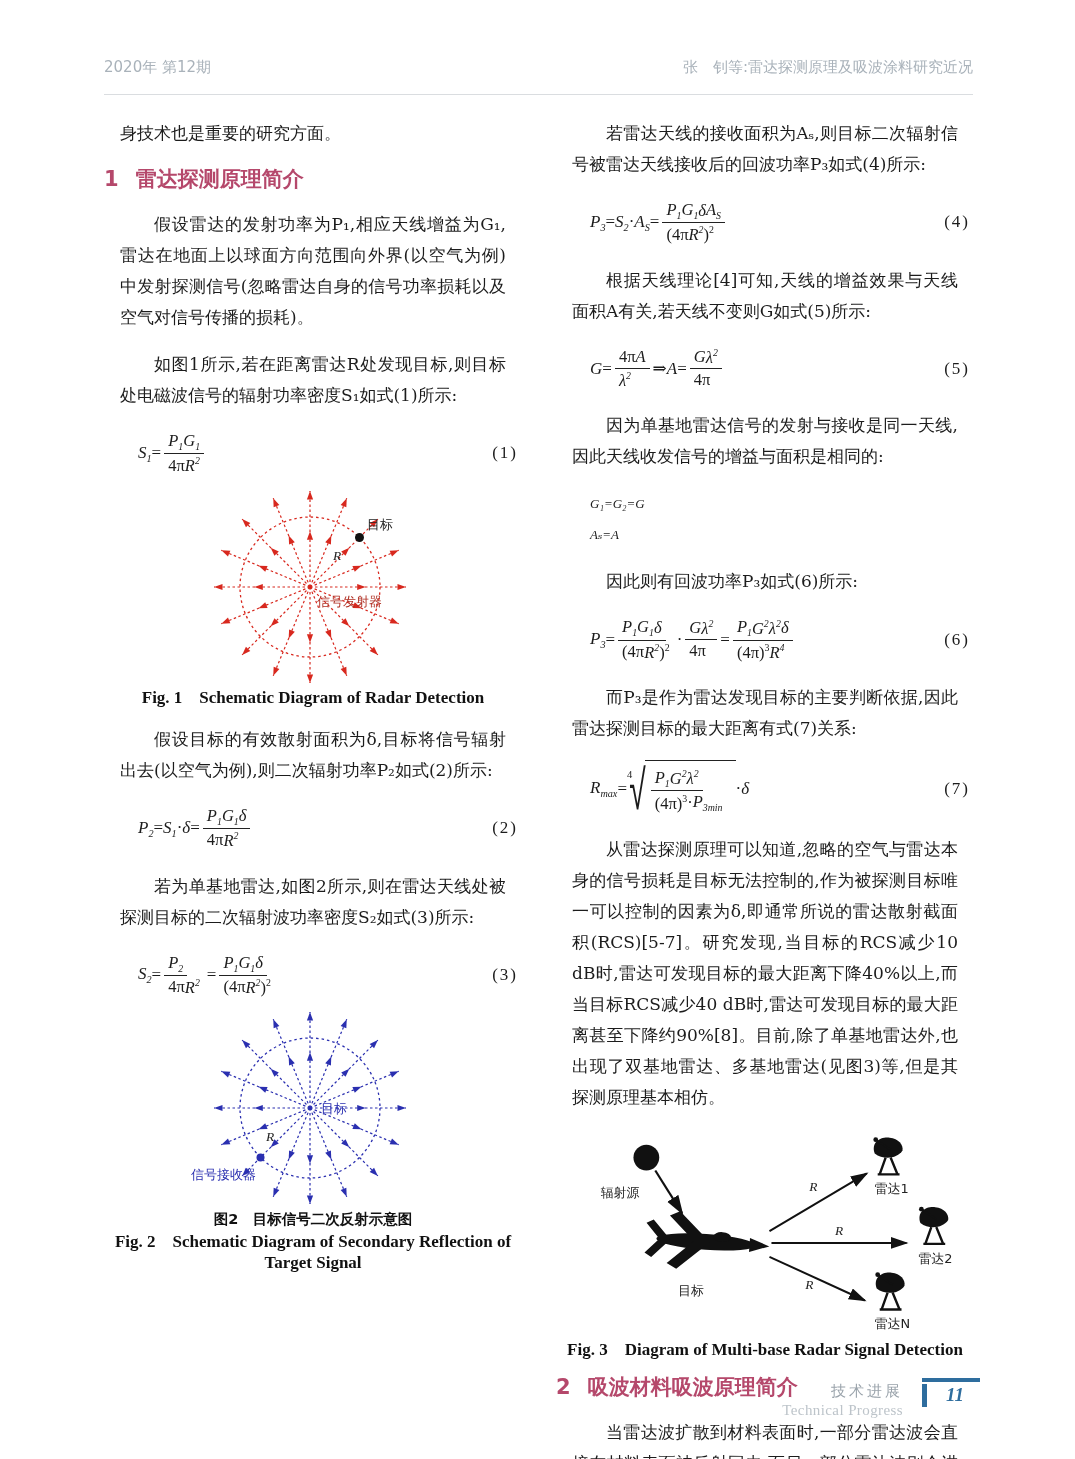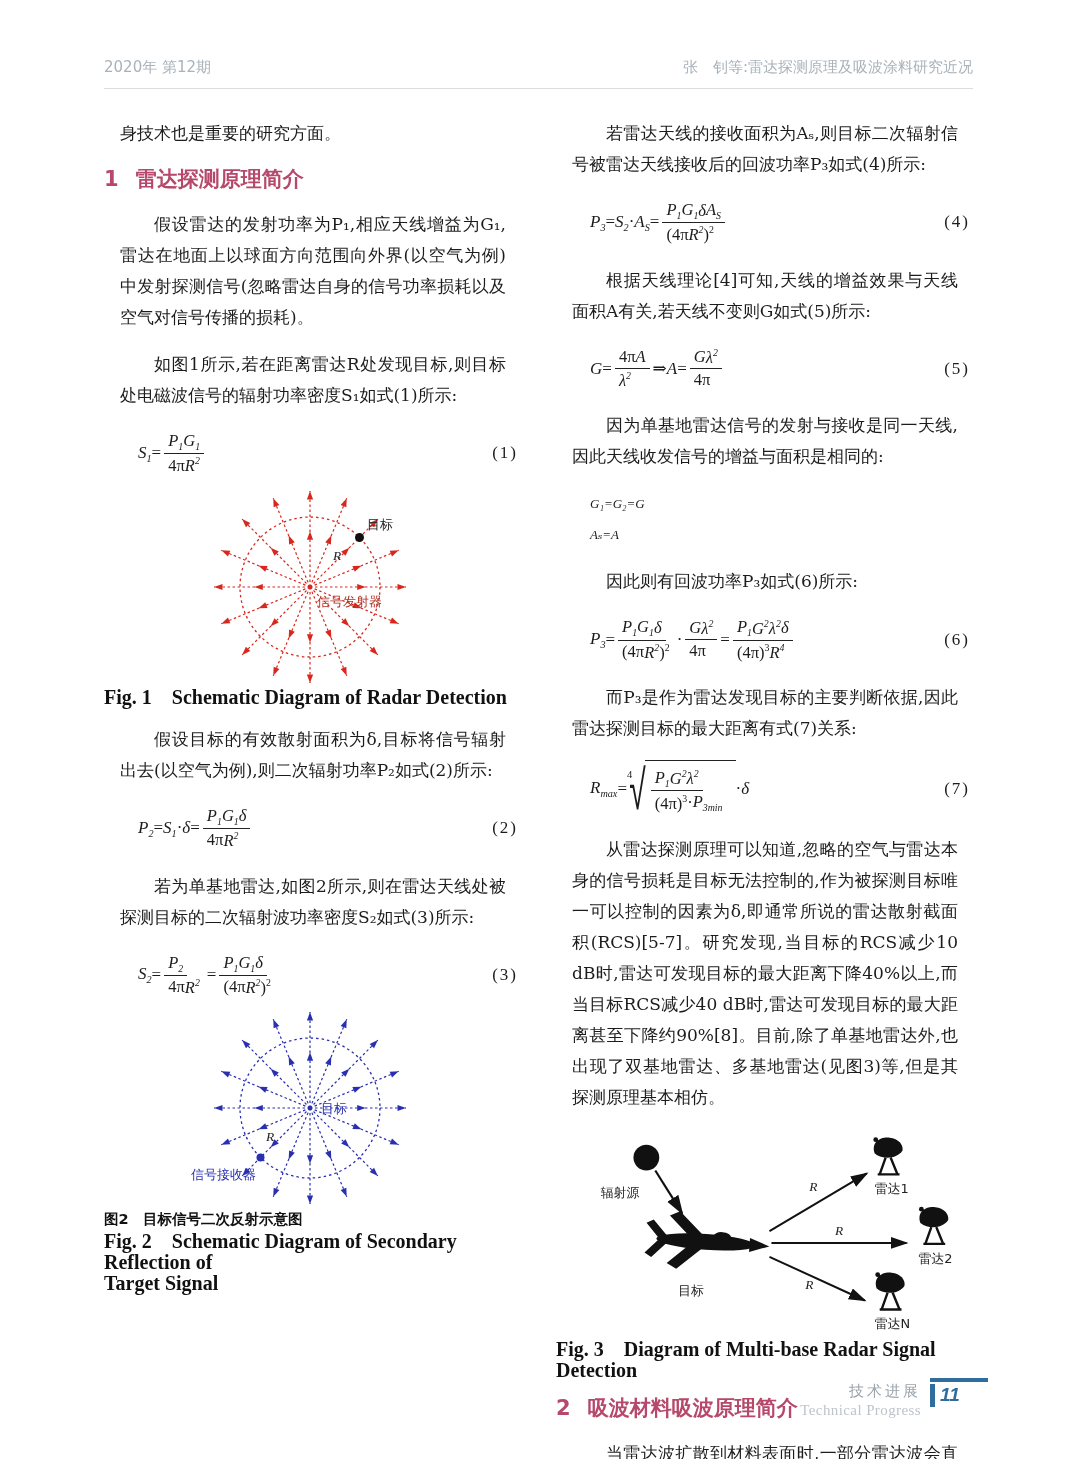--- a/index.html
+++ b/index.html
@@ -3,21 +3,21 @@
 <meta charset="utf-8">
 <style>
   html,body{margin:0;padding:0}
   body{width:1075px;height:1459px;background:#ffffff;position:relative;overflow:hidden;
        font-family:"DejaVu Serif","Liberation Serif",serif;color:#1c1c1c}
   .page{position:absolute;inset:0}
 
   
   .header{position:absolute;left:104px;right:102px;top:58px;display:flex;justify-content:space-between;
           font-family:"DejaVu Sans","Liberation Sans",sans-serif;font-size:15px;color:#a9b2ba;
-          padding-bottom:11px;border-bottom:1px solid #dadde0}
+          padding-bottom:17px;border-bottom:1px solid #dadde0}
 
   
   .col{position:absolute;top:102px;width:418px}
   .col.left{left:104px}
   .col.right{left:556px}
 
   p.body{margin:16px;font-size:17px;line-height:31px;text-align:justify;text-justify:inter-ideograph}
   p.ind{text-indent:2em}
 
   .sec{display:flex;gap:17px;align-items:baseline;margin:13px 0 9px;
@@ -36,41 +36,41 @@
   .frac .num{border-bottom:1.3px solid #222;padding:0 4px 1px;display:inline-flex;align-items:center}
   .frac .den{padding:1px 4px 0;display:inline-flex;align-items:center}
   .root{display:inline-flex;align-items:center}
   .ridx{font-size:10.5px;transform:translateY(-14px);margin-right:-3px}
   .rsign{font-family:"DejaVu Sans",sans-serif;font-size:30px;line-height:1;
          transform:scaleY(1.85);transform-origin:55% 46%;margin-right:-1px;font-weight:200}
   .rbody{border-top:1.4px solid #222;padding:3px 6px 0 3px;display:inline-flex;align-items:center}
   .mline{font-family:"Liberation Serif","DejaVu Serif",serif;font-size:13px;line-height:31px;margin-left:34px}
 
   
-  .fig{margin:6px 0 4px;}
+  .fig{margin:6px 0 4px;text-align:center}
   .fig svg{display:block;margin:0 auto}
   .cap-zh{font-family:"DejaVu Sans","Liberation Sans",sans-serif;font-weight:bold;
           font-size:14.5px;line-height:23px;color:#111}
   .cap-en{font-family:"Liberation Serif","DejaVu Serif",serif;font-weight:bold;
-          font-size:20px;line-height:21px;color:#111}
+          font-size:17px;line-height:21px;color:#111}
   .flabel{font-size:13px;fill:#222;font-family:"DejaVu Sans","Liberation Sans",sans-serif}
   .flabel.red{fill:#b03024}
   .flabel.blue{fill:#2a2fb0}
   .frad{font-size:13.5px;font-style:italic;fill:#222;font-family:"Liberation Serif",serif}
 
   
-  .footer{position:absolute;top:1378px;left:16px;width:972px;display:flex;justify-content:flex-end;
-          align-items:flex-start;gap:9px}
+  .footer{position:absolute;top:1378px;left:8px;width:972px;display:flex;justify-content:flex-end;
+          align-items:flex-start;gap:19px}
   .f-text{text-align:right;line-height:1.25;padding-top:4px}
   .f-zh{font-family:"DejaVu Sans","Liberation Sans",sans-serif;font-size:15px;color:#9aa3ab;letter-spacing:3px}
   .f-en{font-family:Liberation Serif, serif;font-size:15px;color:#bdc4ca;letter-spacing:0.4px}
   .pagebox{border-top:4px solid #2e6d9e;width:58px;height:30px;display:flex;align-items:flex-start}
   .pbar{width:5px;background:#2e6d9e;height:23px;margin-top:2px}
-  .pnum{font-family:Liberation Sans, sans-serif;font-style:italic;font-weight:bold;
-        font-size:19px;color:#2e6d9e;padding-left:5px;line-height:26px}
+  .pnum{font-family:Liberation Serif, serif;font-style:italic;font-weight:bold;
+        font-size:19px;color:#2e6d9e;padding-left:19px;line-height:26px}
 </style>
 </head>
 <body>
 
 <div class="page">
 
   <div class="header">
     <span>2020年 第12期</span>
     <span>张　钊等:雷达探测原理及吸波涂料研究近况</span>
   </div>

